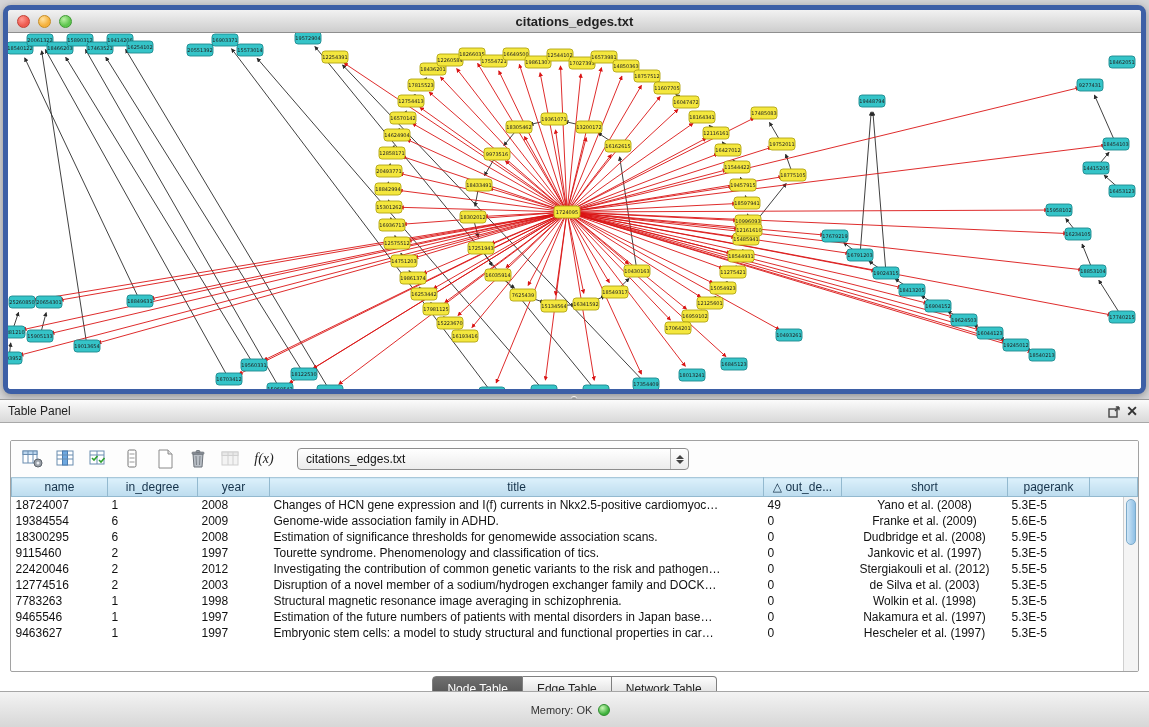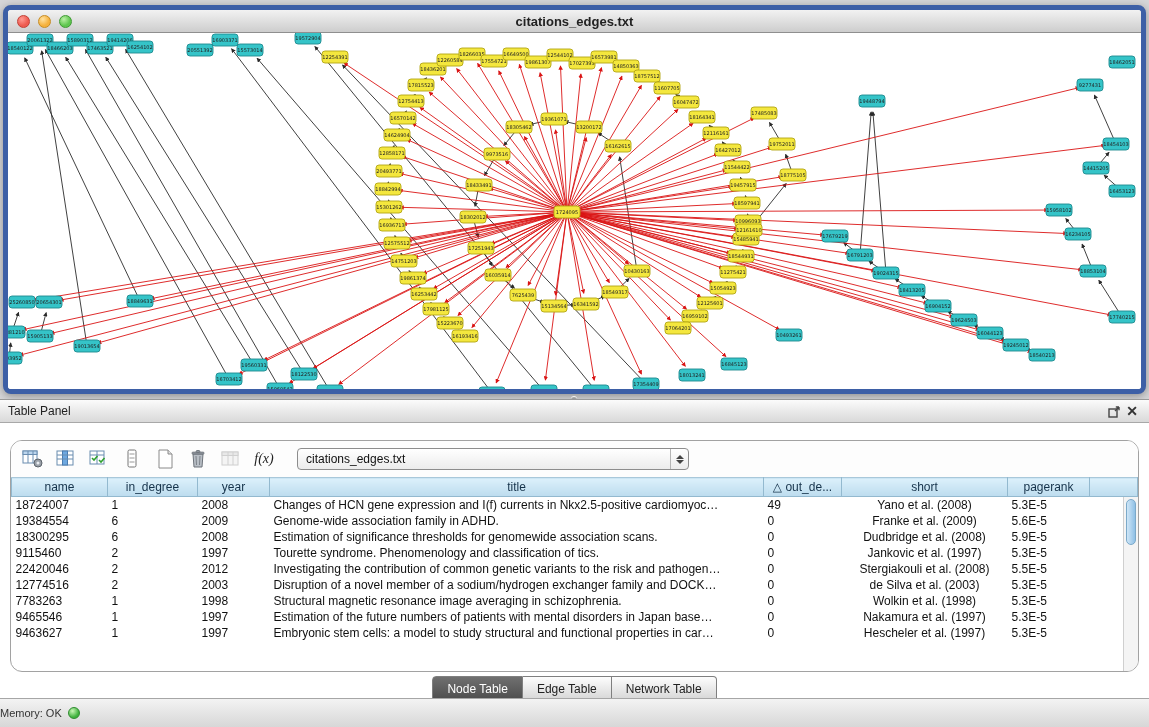--- a/index.html
+++ b/index.html
@@ -30,21 +30,21 @@
   .table-panel { position:absolute; left:0; top:399px; width:1149px; height:328px;
     background:#ffffff; border-top:1px solid #9a9a9a; }
   .panel-header { height:23px; background:linear-gradient(#fbfbfb,#d9d9d9);
     border-bottom:1px solid #a8a8a8; display:flex; align-items:center; padding:0 8px; }
   .panel-title { font-size:12px; color:#222; }
   .panel-header-spacer { flex:1; }
   .ph-btn { width:18px; height:16px; display:flex; align-items:center; justify-content:center; cursor:default; }
   .close-x { font-size:14px; font-weight:bold; color:#333; line-height:14px; }
 
   .panel-card { position:absolute; left:10px; right:10px; top:40px; height:232px;
-    background:#fff; border:1px solid #a2a2a2; border-radius:12px; overflow:hidden; }
+    background:#fff; border:1px solid #a2a2a2; border-radius:2px; overflow:hidden; }
 
   
   .tp-toolbar { height:36px; display:flex; align-items:center; padding:0 8px; background:#fdfdfd; }
   .tb-icon { width:28px; height:26px; display:flex; align-items:center; justify-content:center; margin-right:5px; }
   .fx-icon { font-family:"Liberation Serif", serif; font-style:italic; font-size:14px; color:#222; }
   .combo { margin-left:14px; width:392px; height:22px; border:1px solid #8d8d8d; border-radius:4px;
     background:linear-gradient(#ffffff,#ececec); display:flex; align-items:center; font-size:12px; color:#111; }
   .combo-value { flex:1; padding-left:8px; white-space:nowrap; overflow:hidden; }
   .combo-arrows { width:18px; height:100%; border-left:1px solid #b5b5b5; display:flex; flex-direction:column;
     align-items:center; justify-content:center; gap:1px; }
@@ -70,23 +70,23 @@
 
   
   .tab-row { position:absolute; left:0; right:0; top:276px; display:flex; justify-content:center; }
   .tab-btn { height:21px; padding:12px 14px; font-size:12px; display:flex; align-items:center;
     border:1px solid #7f7f7f; border-left-width:0; background:linear-gradient(#fdfdfd,#d4d4d4); color:#222; }
   .tab-btn:first-child { border-left-width:1px; border-radius:4px 0 0 4px; }
   .tab-btn:last-child { border-radius:0 4px 4px 0; }
   .tab-btn.selected { background:linear-gradient(#707070,#4b4b4b); color:#fff; }
 
   
-  .status-bar { position:absolute; left:0; right:0; bottom:0; height:29px;
+  .status-bar { position:absolute; left:0; right:0; bottom:0; height:36px;
     background:linear-gradient(#f3f3f3,#d7d7d7); border-top:1px solid #a6a6a6;
-    display:flex; align-items:center; justify-content:flex-start; padding-right:8px; gap:6px; }
+    display:flex; align-items:center; justify-content:center; padding-right:8px; gap:6px; }
   .status-text { font-size:11px; color:#333; }
   .mem-dot { width:12px; height:12px; border-radius:50%;
     background:radial-gradient(circle at 35% 30%, #c9f7b6,#3fb23d 65%); border:1px solid #2e8c2e; }
 </style>
 </head>
 <body>
 
 <div class="net-window">
   <div class="titlebar">
     <div class="traffic">
@@ -894,21 +894,21 @@
             <td class="al-c">Jankovic et al. (1997)</td>
             <td>5.3E-5</td>
             <td></td>
           </tr>
           <tr>
             <td>22420046</td>
             <td>2</td>
             <td>2012</td>
             <td>Investigating the contribution of common genetic variants to the risk and pathogen…</td>
             <td>0</td>
-            <td class="al-c">Stergiakouli et al. (2008)</td>
+            <td class="al-c">Stergiakouli et al. (2012)</td>
             <td>5.5E-5</td>
             <td></td>
           </tr>
           <tr>
             <td>12774516</td>
             <td>2</td>
             <td>2003</td>
             <td>Disruption of a novel member of a sodium/hydrogen exchanger family and DOCK…</td>
             <td>0</td>
             <td class="al-c">de Silva et al. (2003)</td>

